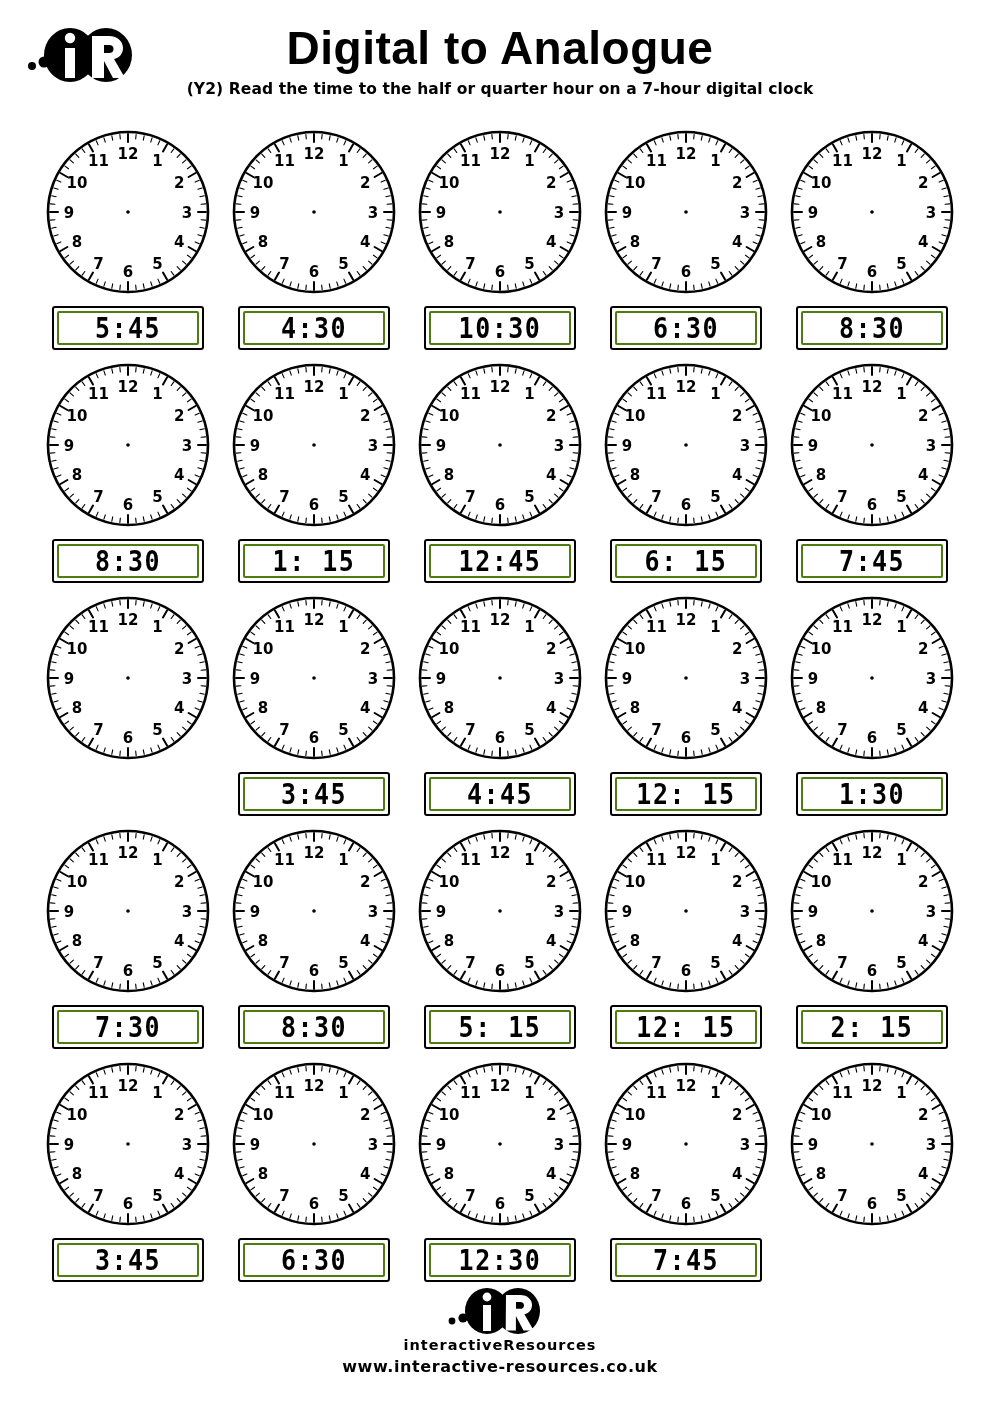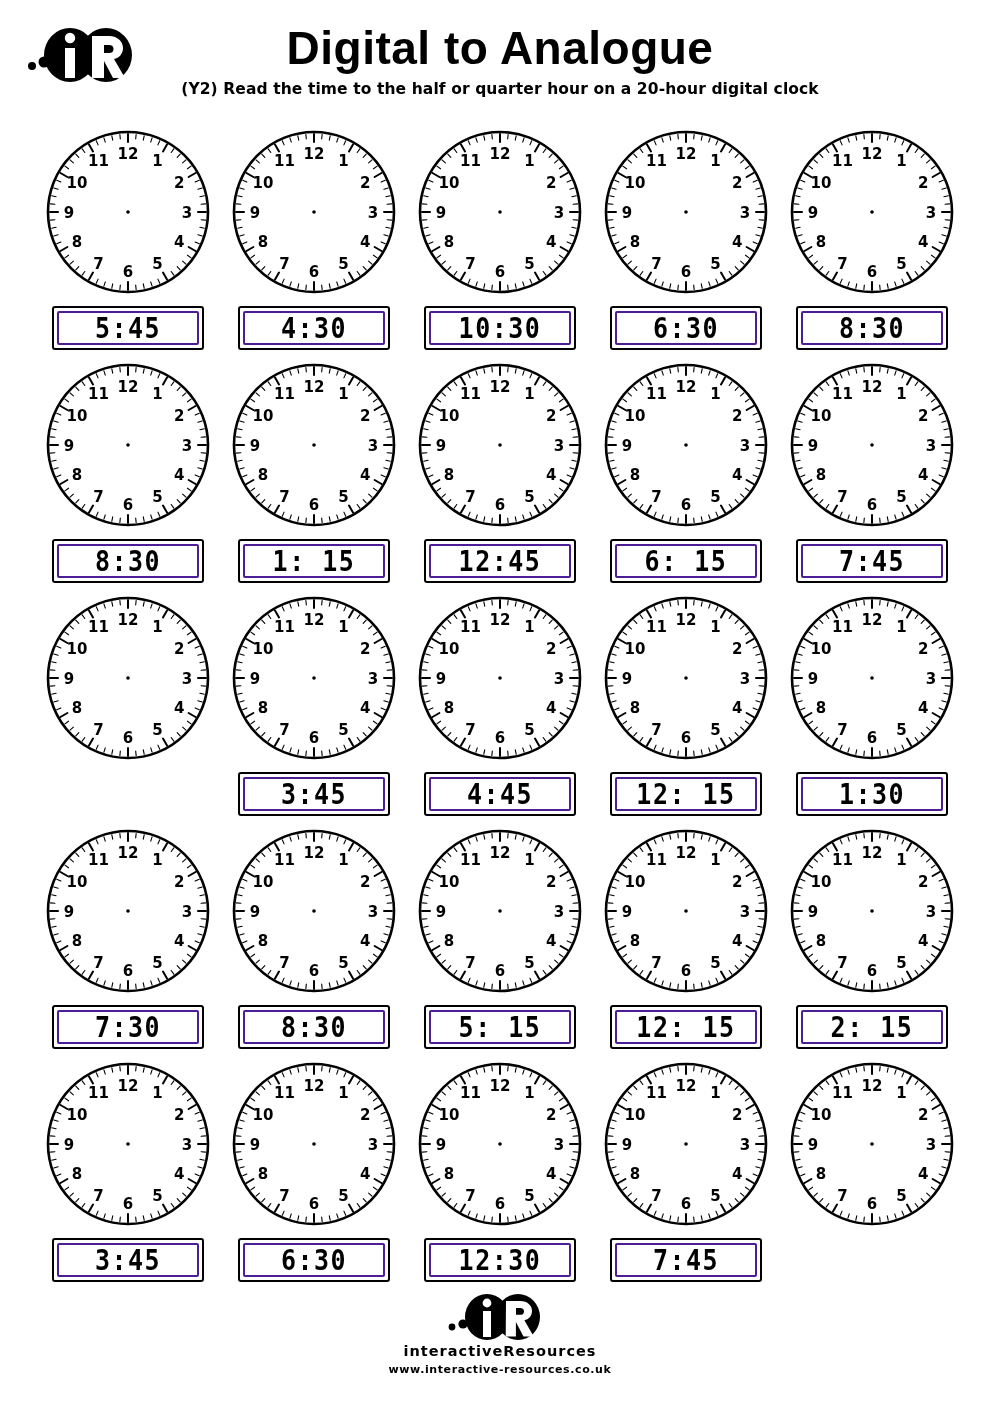--- a/index.html
+++ b/index.html
@@ -77,21 +77,21 @@
     height: 44px;
     border: 2.5px solid #000;
     border-radius: 3px;
     padding: 3px;
     box-sizing: border-box;
     background: #fff;
   }
   .digital-inner {
     width: 100%;
     height: 100%;
-    border: 2px solid #4c1d95;
+    border: 2px solid #4d7c0f;
     border-radius: 2px;
     box-sizing: border-box;
     display: flex;
     align-items: center;
     justify-content: center;
   }
   .digital-text {
     font-family: "DejaVu Sans Mono", monospace;
     font-size: 25px;
     font-weight: bold;
@@ -116,21 +116,21 @@
   .footer-logo svg { display: block; }
   .footer-line1 {
     font-family: "DejaVu Sans", sans-serif;
     font-size: 14.5px;
     font-weight: bold;
     letter-spacing: 1px;
     margin-top: 2px;
   }
   .footer-line2 {
     font-family: "DejaVu Sans", sans-serif;
-    font-size: 11px;
+    font-size: 16px;
     font-weight: bold;
     letter-spacing: 0.6px;
     margin-top: 4px;
   }
 </style>
 </head>
 <body>
 
 <div class="header">
   <div class="logo">
@@ -139,21 +139,21 @@
       <circle cx="22" cy="38" r="5.5" fill="#000"></circle>
       <ellipse cx="48" cy="31" rx="26" ry="27" fill="#000"></ellipse>
       <ellipse cx="84" cy="31" rx="26" ry="27" fill="#000"></ellipse>
       <circle cx="48" cy="14" r="5.2" fill="#fff"></circle>
       <path d="M43 24 h10 v30 h-10 z" fill="#fff"></path>
       <path d="M70 12 h17 c9 0 14 6 14 12 0 6-4 10-9 11 l11 19 h-12 l-9 -17 v17 h-12 z" fill="#fff"></path>
       <path d="M82 21 h5 c3 0 4.5 1.6 4.5 4 0 2.4-1.5 4-4.5 4 h-5 z" fill="#000"></path>
     </svg>
   </div>
   <div class="title">Digital to Analogue</div>
-  <div class="subtitle">(Y2) Read the time to the half or quarter hour on a 20-hour digital clock</div>
+  <div class="subtitle">(Y2) Read the time to the half or quarter hour on a 7-hour digital clock</div>
 </div>
 
 <div class="grid" id="grid">
     <div class="cell">
       <div class="clock-wrap">
         <svg viewBox="0 0 172 172" width="172" height="172" xmlns="http://www.w3.org/2000/svg">
     <circle cx="86" cy="86" r="80" fill="#fff" stroke="#000" stroke-width="2.6"></circle>
     <line x1="86.00" y1="8.00" x2="86.00" y2="16.00" stroke="#000" stroke-width="2" stroke-linecap="round"></line>
           <line x1="94.15" y1="8.43" x2="93.68" y2="12.90" stroke="#000" stroke-width="1.1" stroke-linecap="round"></line>
           <line x1="102.22" y1="9.70" x2="101.28" y2="14.11" stroke="#000" stroke-width="1.1" stroke-linecap="round"></line>

